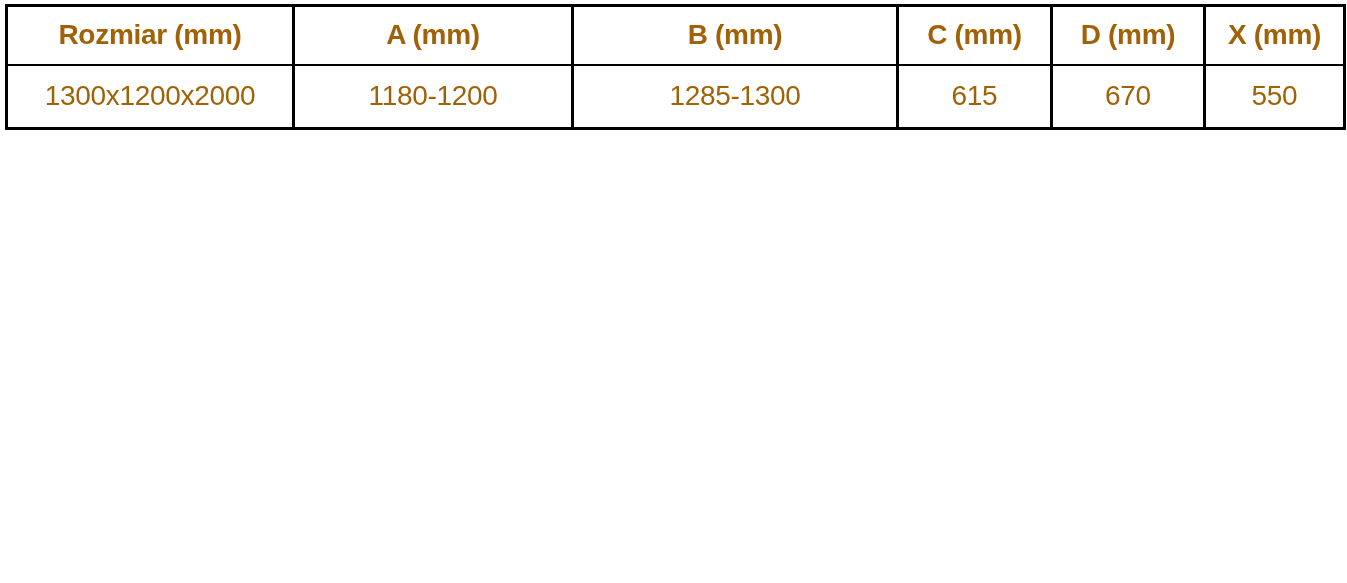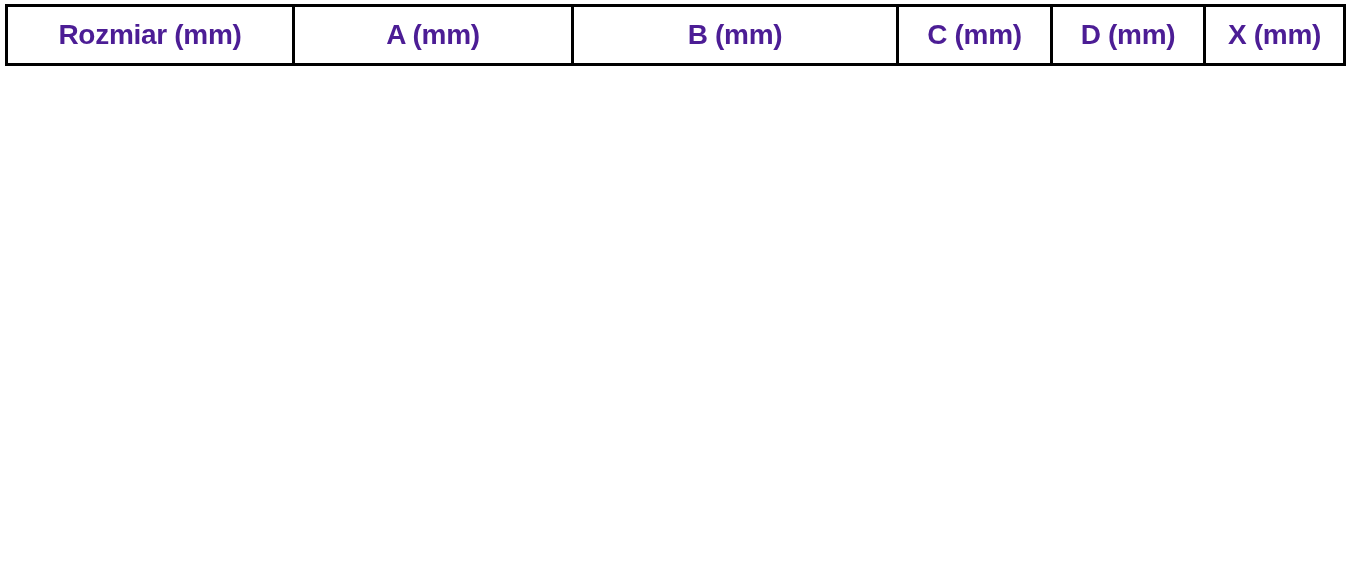--- a/index.html
+++ b/index.html
@@ -16,21 +16,21 @@
     overflow: hidden;
   }
   table.size-table {
     position: absolute;
     left: 5px;
     top: 4px;
     width: 1338px;
     border-collapse: collapse;
     table-layout: fixed;
     background: #ffffff;
-    color: #4c1d95;
+    color: #a16207;
   }
   table.size-table th,
   table.size-table td {
     border-top: 2px solid #000000;
     border-bottom: 2px solid #000000;
     border-left: 3px solid #000000;
     border-right: 3px solid #000000;
     text-align: center;
     vertical-align: middle;
     padding: 0;
@@ -80,15 +80,23 @@
       <tr>
           <th>Rozmiar (mm)</th>
           <th>A (mm)</th>
           <th>B (mm)</th>
           <th>C (mm)</th>
           <th>D (mm)</th>
           <th>X (mm)</th>
         </tr>
     </thead>
     <tbody>
+        <tr>
+          <td>1300x1200x2000</td>
+          <td>1180-1200</td>
+          <td>1285-1300</td>
+          <td>615</td>
+          <td>670</td>
+          <td>550</td>
+        </tr>
       </tbody>
   </table>
 </div>
 
 </body></html>

